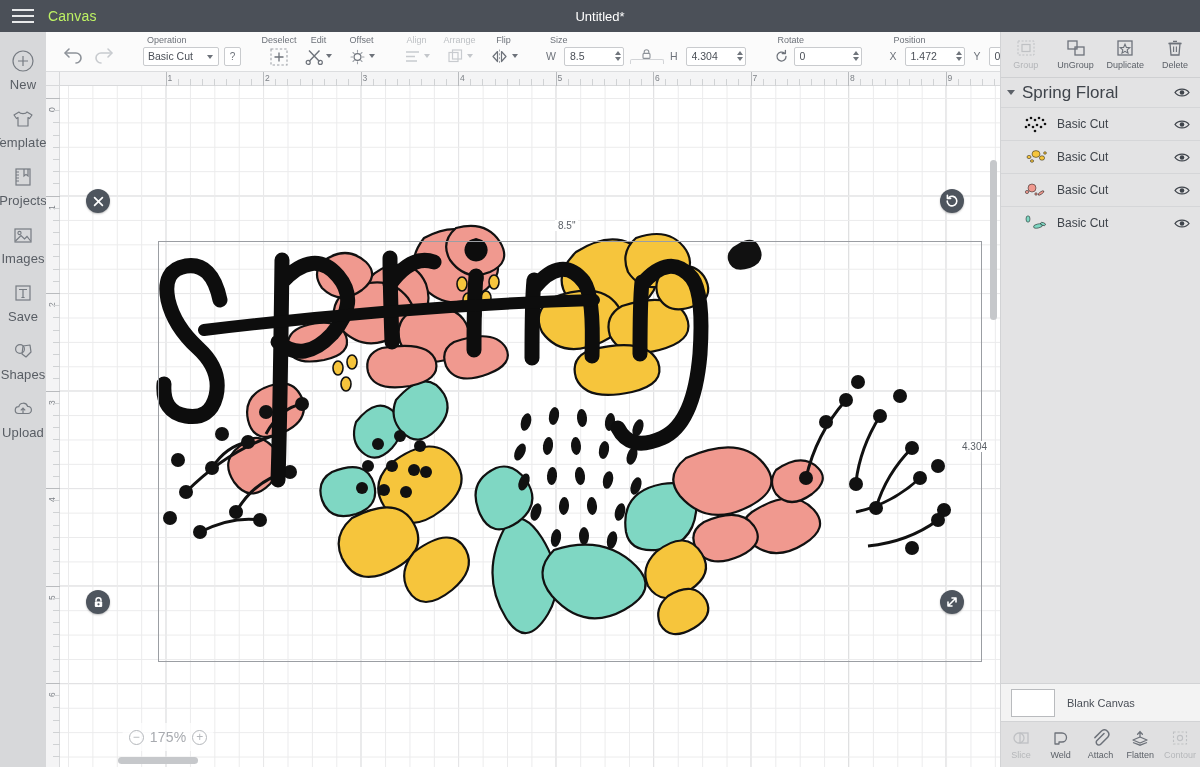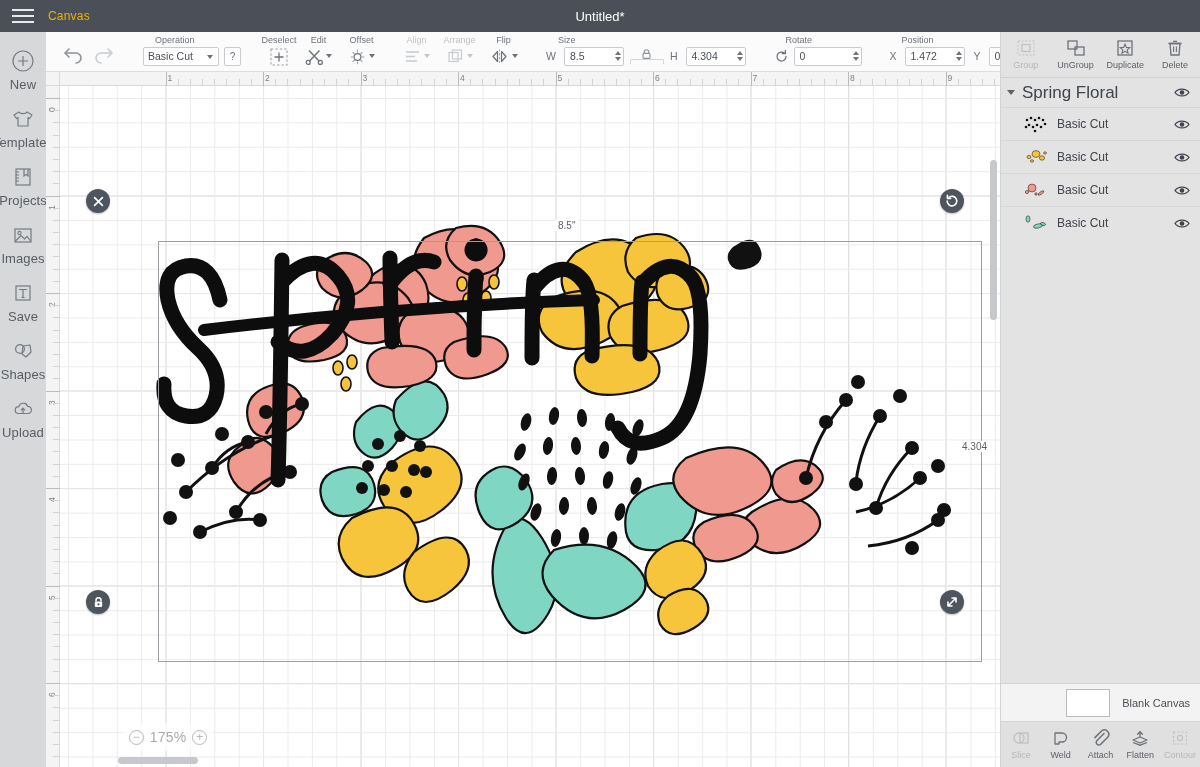--- a/index.html
+++ b/index.html
@@ -14,21 +14,21 @@
   .app { position:relative; width:1200px; height:767px; }
 
   
   .topbar {
     position:absolute; left:0; top:0; width:1200px; height:32px;
     background:#4b5058; display:flex; align-items:center;
   }
   .hamburger { width:46px; height:32px; display:flex; flex-direction:column;
     justify-content:center; align-items:center; gap:4px; cursor:pointer; }
   .hamburger i { display:block; width:22px; height:2px; background:#e8e9ea; }
-  .tb-canvas { color:#eab308; font-size:12px; letter-spacing:.2px; margin-left:2px; }
+  .tb-canvas { color:#bef264; font-size:14px; letter-spacing:.2px; margin-left:2px; }
   .tb-title { position:absolute; left:0; right:0; text-align:center;
     color:#ffffff; font-size:13px; pointer-events:none; }
   .tb-right { margin-left:auto; display:flex; align-items:center; gap:0; padding-right:9px; }
   .tb-link { color:#e9eaec; font-size:12px; padding:0 11px; cursor:pointer; }
   .tb-sep { color:#8b9097; font-size:12px; padding:0 6px; }
   .tb-explore { color:#e9eaec; font-size:12px; padding:0 8px 0 14px; cursor:pointer; display:flex; align-items:center; gap:9px;}
   .chev { display:inline-block; width:9px; height:9px; border-right:1.4px solid #cfd2d6;
           border-bottom:1.4px solid #cfd2d6; transform:rotate(45deg) translate(-2px,-2px); }
   .makeit {
     background:#2eb67d; color:#fff; font-size:13px; border:none; border-radius:16px;
@@ -48,21 +48,21 @@
   .rail-ico { width:26px; height:26px; display:block; }
 
   
   .toolbar {
     position:absolute; left:46px; top:32px; width:954px; height:40px;
     background:#fbfbfb; border-bottom:1px solid #dcdddf;
     display:flex; align-items:center; padding-left:8px;
   }
   .tb-group { display:flex; align-items:flex-start; height:40px; padding:0 8px; position:relative; }
   .tb-div { width:1px; height:24px; background:#dedfe1; margin:0 6px; align-self:center; }
-  .grp-label { font-size:9px; color:#6d727a; position:absolute; top:3px; left:20px; white-space:nowrap;text-align:center;}
+  .grp-label { font-size:9px; color:#6d727a; position:absolute; top:3px; left:12px; white-space:nowrap;text-align:center;}
   .grp-label.dim { color:#bdc0c4; }
   .grp-label.ctr { left:0; right:0; text-align:center; }
   .grp-body { margin-top:15px; display:flex; align-items:center; gap:5px; }
 
   .undo, .redo { width:24px; height:22px; cursor:pointer; }
 
   .sel {
     height:19px; min-width:76px; border:1px solid #c9cbce; background:#fff; border-radius:2px;
     font-size:10.5px; color:#4a4f57; display:flex; align-items:center; padding:0 4px;
     position:relative; cursor:pointer;
@@ -170,21 +170,21 @@
     border-top:5px solid #5c6168; margin-right:7px; cursor:pointer; }
   .groupname { font-size:17px; color:#3f444b; flex:1; }
 
   .layerrow { display:flex; align-items:center; height:33px; padding:0 10px 0 22px;
     border-top:1px solid #d5d6d8; background:#e3e3e4; }
   .thumb { width:26px; height:20px; margin-right:8px; flex:0 0 auto; }
   .layername { font-size:12px; color:#3f444b; flex:1; }
   .eye { cursor:pointer; }
 
   .canvasswatch { position:absolute; left:0; bottom:46px; width:199px; height:38px;
-    background:#f3f3f3; display:flex; align-items:center; padding:0 10px; border-top:1px solid #d2d3d5;justify-content:flex-end;}
+    background:#f3f3f3; display:flex; align-items:center; padding:0 10px; border-top:1px solid #d2d3d5;}
   .swatch { width:44px; height:28px; background:#fff; border:1px solid #b9bbbe; margin-right:12px; cursor:pointer;}
   .swatchlabel { font-size:11px; color:#4a4f57; }
 
   .bottomtools { position:absolute; left:0; bottom:0; width:199px; height:46px;
     background:#e0e0e1; display:flex; border-top:1px solid #d2d3d5; }
   .btool { flex:1; display:flex; flex-direction:column; align-items:center; justify-content:center;
     gap:3px; cursor:pointer; }
   .btool span { font-size:9px; color:#5c6168; }
   .btool.dis span { color:#b5b7ba; }
 </style>

